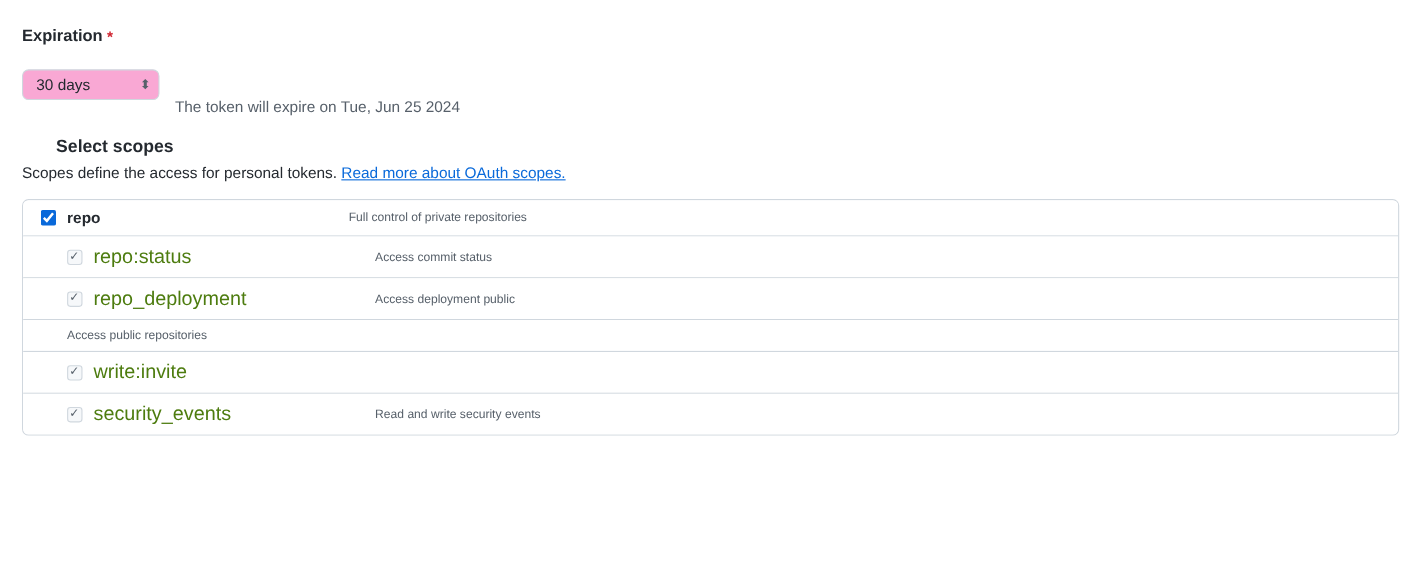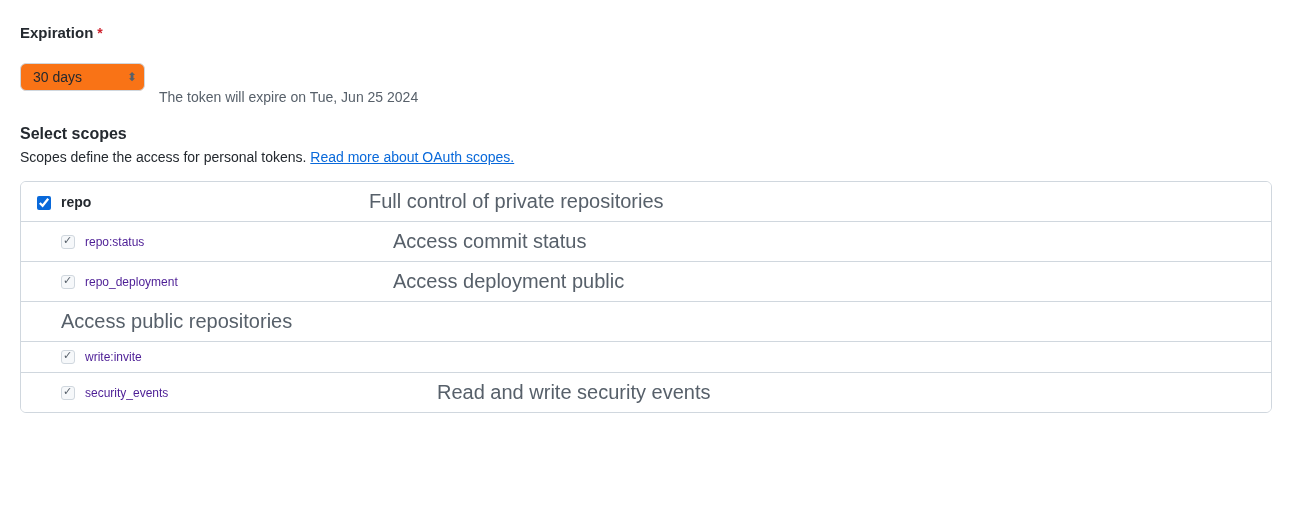--- a/index.html
+++ b/index.html
@@ -40,21 +40,21 @@
     }
 
     .select-wrapper {
       position: relative;
       display: inline-block;
     }
 
     .expiration-select {
       appearance: none;
       -webkit-appearance: none;
-      background: #f97316;
+      background: #f9a8d4;
       border: 1px solid #d0d7de;
       border-radius: 6px;
       padding: 5px 28px 5px 12px;
       font-size: 14px;
       color: #24292f;
       cursor: pointer;
       min-width: 120px;
     }
 
     .select-arrow {
@@ -75,20 +75,21 @@
 
     .scopes-section {
       margin-bottom: 16px;
     }
 
     .section-title {
       font-weight: 600;
       font-size: 16px;
       color: #24292f;
       margin-bottom: 6px;
+      margin-left: 31px;
     }
 
     .section-description {
       font-size: 14px;
       color: #24292f;
       margin-bottom: 16px;
     }
 
     .oauth-link {
       color: #0969da;
@@ -102,36 +103,35 @@
 
     .scope-row {
       display: flex;
       align-items: center;
       padding: 8px 16px;
       border-bottom: 1px solid #d0d7de;
     }
 
     .scope-row:last-child {
       border-bottom: none;
-      gap: 44px;
     }
 
     .scope-row.parent-row {
       background: #ffffff;
     }
 
     .scope-row.child-row {
       background: #ffffff;
       padding-left: 40px;
     }
 
     .scope-checkbox-area {
       display: flex;
-      align-items: flex-end;
-      width: 332px;
+      align-items: center;
+      width: 280px;
       flex-shrink: 0;
     }
 
     .scope-checkbox {
       width: 14px;
       height: 14px;
       margin-right: 10px;
       accent-color: #0969da;
       cursor: pointer;
       flex-shrink: 0;
@@ -161,26 +161,26 @@
     }
 
     .scope-name {
       font-weight: 600;
       font-size: 14px;
       color: #24292f;
     }
 
     .scope-name-child {
       font-weight: 400;
-      font-size: 12px;
-      color: #4c1d95;
+      font-size: 18px;
+      color: #4d7c0f;
     }
 
     .scope-description {
-      font-size: 20px;
+      font-size: 11px;
       color: #57606a;
       flex: 1;
     }
   </style>
 </head>
 <body>
 
 <div class="expiration-section">
   <div class="label-row">
     <span class="field-label">Expiration</span>

